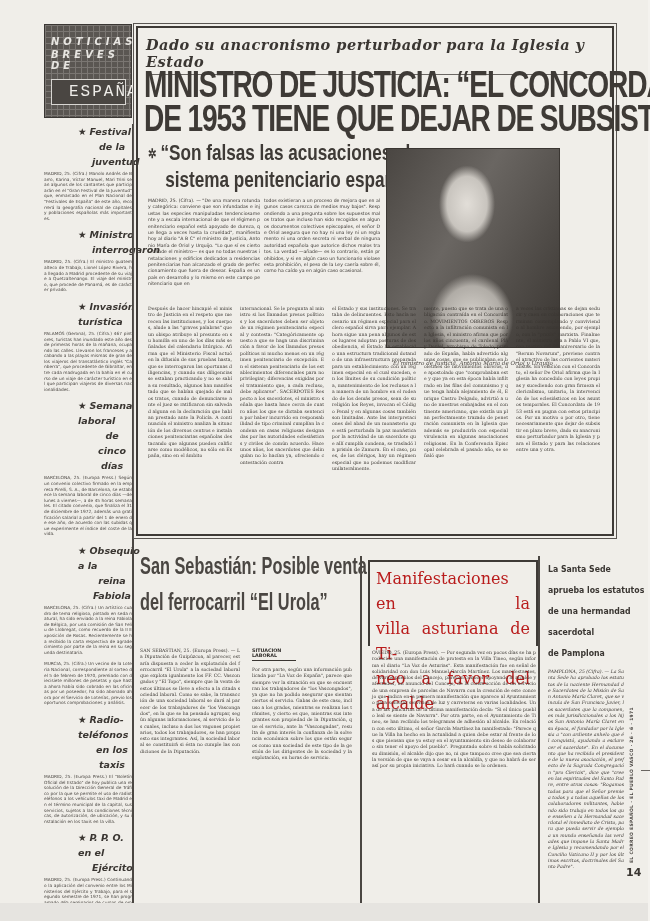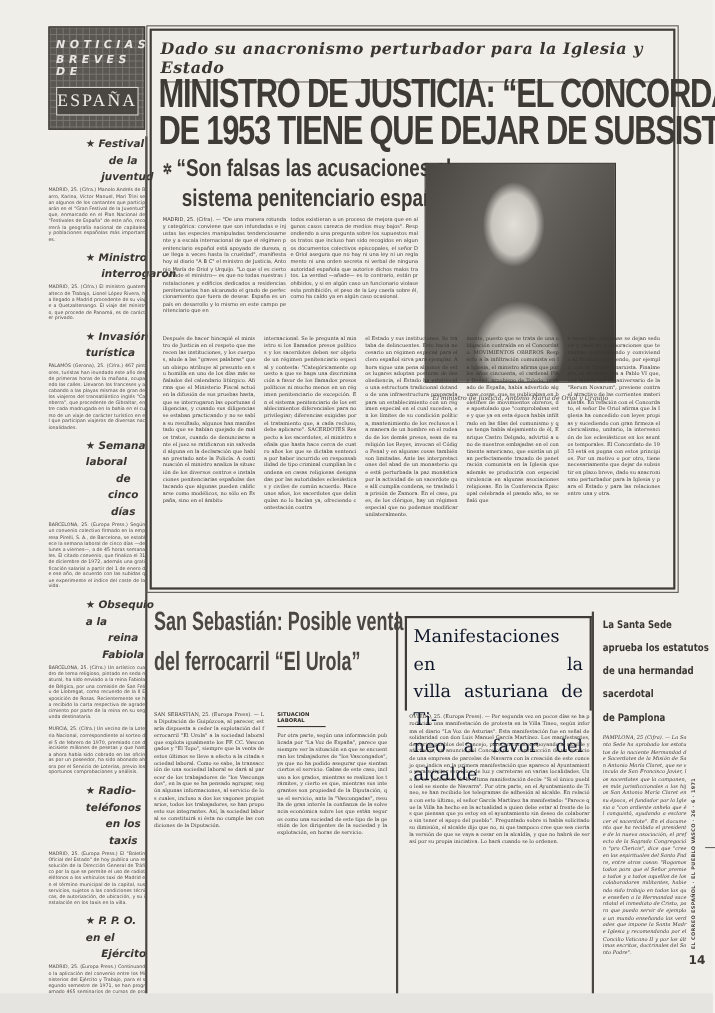--- a/index.html
+++ b/index.html
@@ -11,21 +11,21 @@
   
   .masthead { position: absolute; left: 44px; top: 24px; width: 88px; height: 94px;
     background: #5a5652;
     background-image: linear-gradient(#7a7672 1px, transparent 1px), linear-gradient(90deg, #7a7672 1px, transparent 1px);
     background-size: 6px 6px; border: 1px solid #3a3734; }
   .masthead .line { font-family: "DejaVu Sans", sans-serif; font-style: italic; font-weight: bold; color: #e8e6e2;
     font-size: 10px; letter-spacing: 4px; padding-left: 6px; }
   .masthead .l1 { margin-top: 11px; }
   .masthead .l2 { margin-top: 2px; }
   .masthead .espana { margin: 8px 5px 0 6px; border: 1px solid #d8d6d2; background: #4a4642; color: #eeece8;
-    font-family: Liberation Serif, serif; font-size: 16px; letter-spacing: 2px; text-align: left; padding: 3px 0; }
+    font-family: Liberation Mono, monospace; font-size: 16px; letter-spacing: 2px; text-align: left; padding: 3px 17px; }
 
   
   .leftcol { position: absolute; left: 44px; top: 124px; width: 88px; }
   .leftcol .rule { position: absolute; left: 88px; top: 0; width: 2px; height: 784px; background: #4a4642; }
   .item { margin-bottom: 6px; }
   .item-head { font-family: "DejaVu Sans", sans-serif; font-weight: bold; font-style: italic; font-size: 9.5px; color: #3a3632; line-height: 15px; margin-left: 34px; }
   .item-head .star { font-style: normal; margin-right: 3px; }
   .item-head .sub { display: block; padding-left: 14px; text-align: center; }
   .item-body { font-family: "DejaVu Sans", sans-serif; font-size: 4.3px; line-height: 5.6px; color: #4a4642; text-align: justify; margin-top: 2px; word-break: break-all; }
 
@@ -61,21 +61,21 @@
   .bodytext { font-family: "DejaVu Serif", serif; font-size: 4.6px; line-height: 6.3px; color: #3a3632; text-align: justify; word-break: break-all; }
   .sb-body { position: absolute; left: 140px; top: 648px; width: 212px; height: 260px; }
   .sb-body .c { position: absolute; top: 0; width: 100px; }
   .sb-body .c1 { left: 0; }
   .sb-body .c2 { left: 112px; }
   .sb-body .subtitle { display: block; font-family: "DejaVu Sans", sans-serif; font-weight: bold; font-size: 4.8px; border-bottom: 1px solid #3a3632; padding-bottom: 2px; margin-bottom: 6px; width: 44px; }
   .vrule-sb { position: absolute; left: 360px; top: 556px; width: 2px; height: 352px; background: #4a4642; }
 
   .tineo { position: absolute; left: 368px; top: 560px; width: 170px; height: 348px; }
   .tineo .box { position: absolute; left: 0; top: 0; width: 170px; height: 86px; border: 2px solid #3e3a36; border-bottom: none; }
-  .tineo .hl { position: absolute; left: 8px; top: 6px; width: 154px; font-family: "DejaVu Serif", serif; font-size: 16px; line-height: 25px; color: #0f172a; text-align: justify; text-align-last: justify; }
+  .tineo .hl { position: absolute; left: 8px; top: 6px; width: 154px; font-family: "DejaVu Serif", serif; font-size: 16px; line-height: 25px; color: #b91c1c; text-align: justify; text-align-last: justify; }
   .tineo .txt { position: absolute; left: 4px; top: 90px; width: 164px; }
   .vrule-tineo { position: absolute; left: 538px; top: 556px; width: 2px; height: 352px; background: #4a4642; }
 
   .santasede { position: absolute; left: 548px; top: 558px; width: 76px; }
   .santasede .hl { font-family: "DejaVu Sans", sans-serif; font-weight: bold; font-size: 9.5px; line-height: 21px; color: #3a3632; }
   .santasede .hl span { display: block; transform: scaleX(0.82); transform-origin: left center; white-space: nowrap; }
   .santasede .txt { margin-top: 6px; font-style: italic; font-size: 4.6px; line-height: 6.3px; }
 
   
   .spine { position: absolute; left: 628px; top: 745px; width: 10px; height: 120px; }

